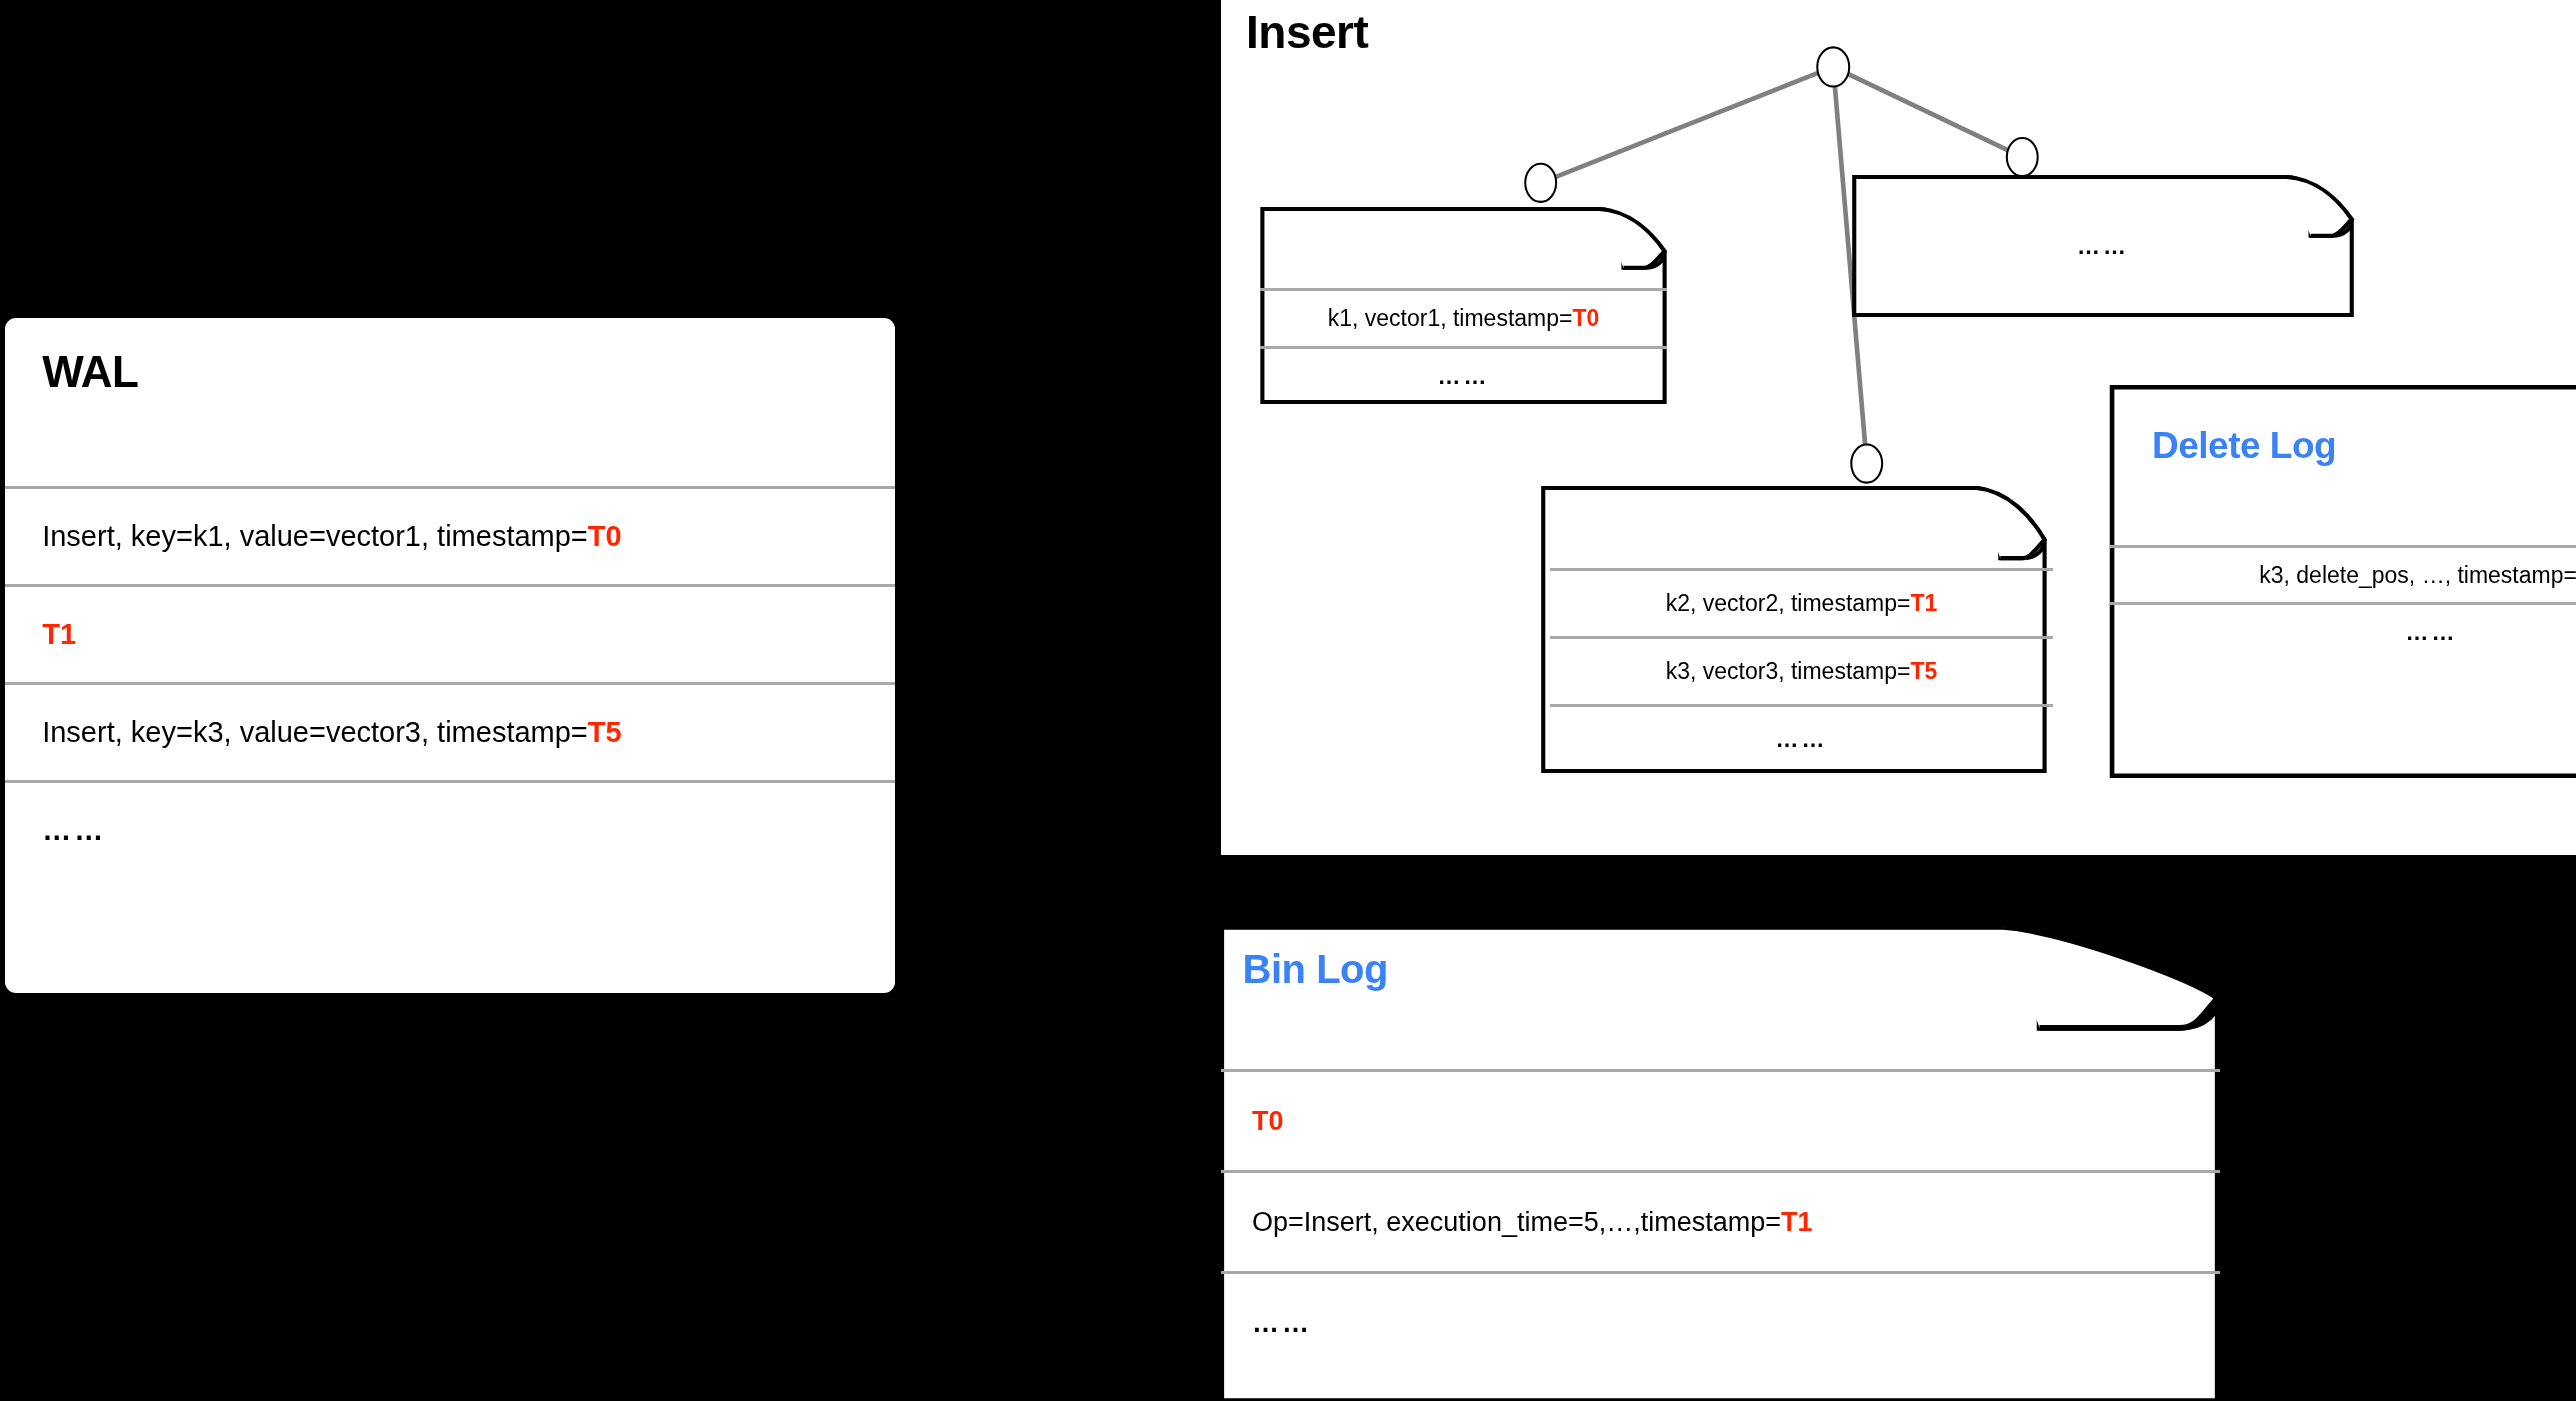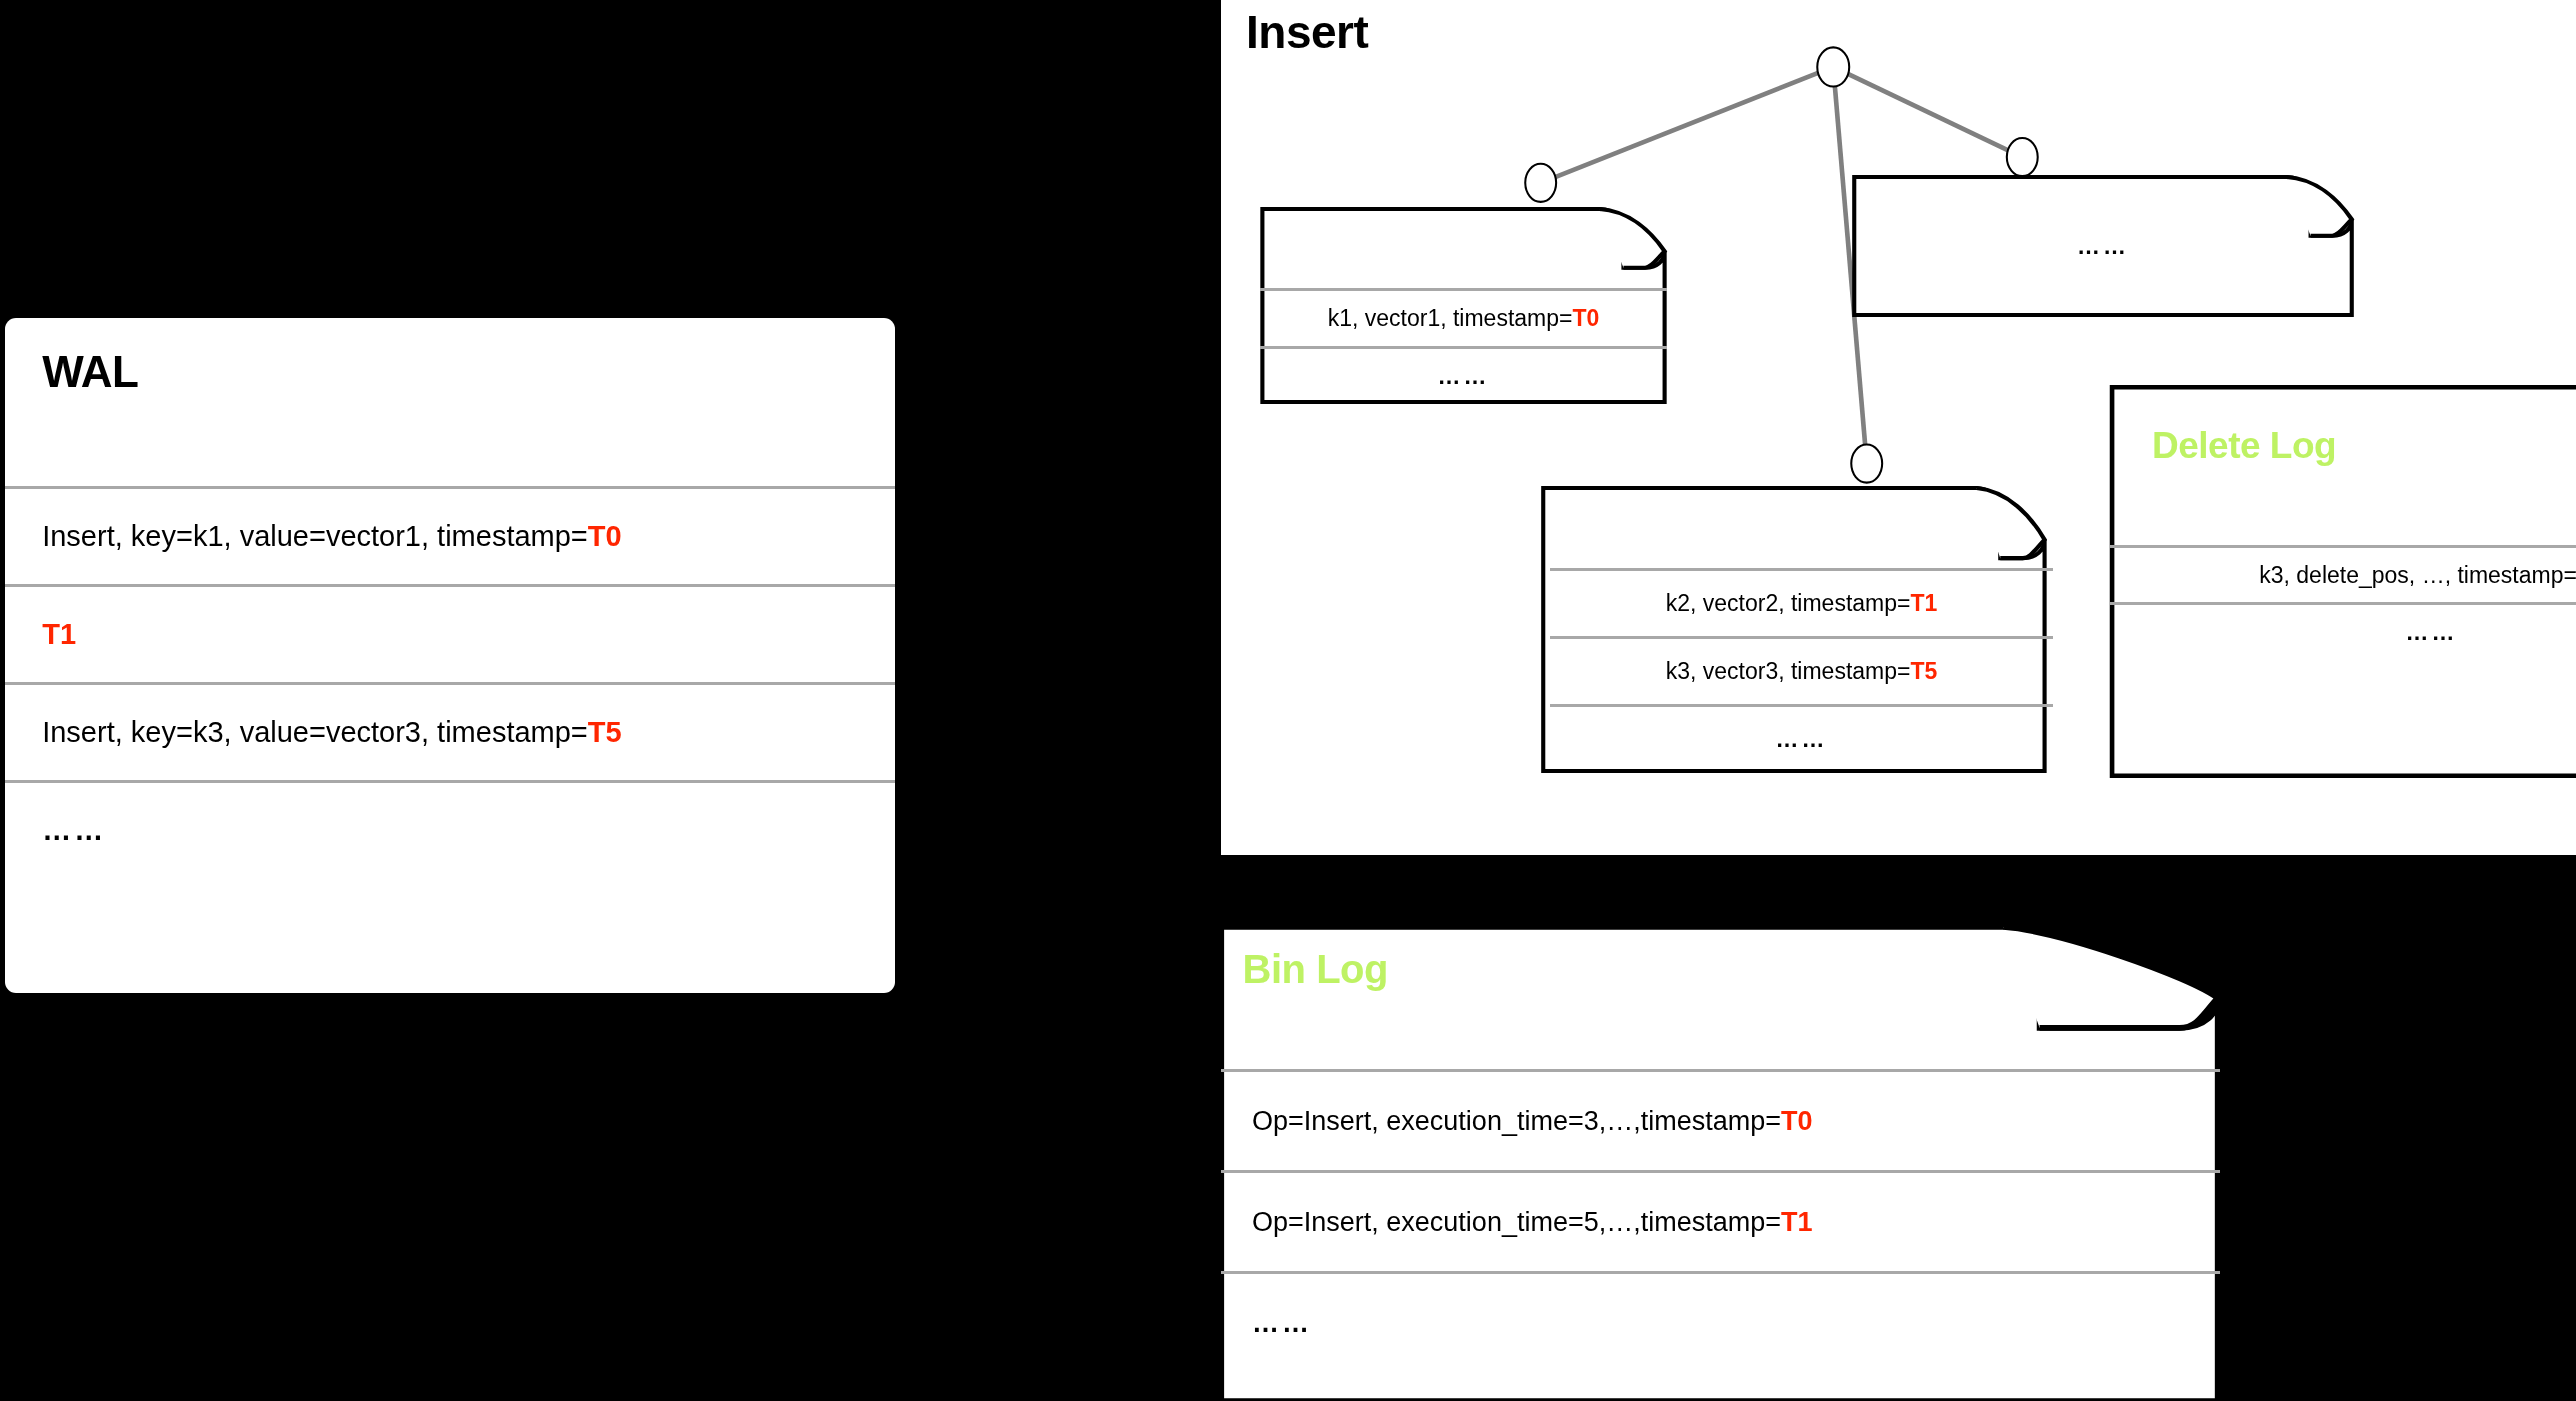--- a/index.html
+++ b/index.html
@@ -53,21 +53,21 @@
   #index .card-title{
     position:absolute;left:25px;top:9.3px;font-size:46px;line-height:1;
   }
 
   
   .doc{position:absolute;}
   .doc svg{position:absolute;left:0;top:0;overflow:visible;}
   .doc .content{position:absolute;left:0;top:0;right:0;bottom:0;}
   .doc .doctitle{
     position:absolute;font-weight:bold;font-stretch:condensed;
-    letter-spacing:-0.5px;color:#bef264;white-space:nowrap;line-height:1;
+    letter-spacing:-0.5px;color:#3b82f6;white-space:nowrap;line-height:1;
   }
   .doc .rowlist{position:absolute;left:0;right:0;}
   .doc .row{padding-left:0;justify-content:center;}
 
   
   #seg-k1{left:1260px;top:207px;width:407px;height:197px;}
   #seg-k1 .rowlist{top:81px;}
   #seg-k1 .row{height:58px;font-size:23px;}
 
   
@@ -214,21 +214,20 @@
 
   <div class="doc" id="bin-log">
     <svg viewBox="0 0 1940 921" width="999" height="474">
       <path d="M0 0 H1520 C1580 0 1590 62 1590 106 V196 H1862 C1912 196 1936 168 1936 138 V921 H0 Z" fill="#fff" stroke="#000" stroke-width="11"></path>
       <path d="M1520 0 C1628 8 1880 96 1936 138 C1908 168 1896 196 1862 196 H1590" fill="#fff" stroke="#000" stroke-width="11"></path>
     </svg>
     <div class="content">
       <div class="doctitle">Bin Log</div>
       <div class="rowlist">
         <div class="row">
-          <span class="txt">Op=Insert, execution_time=3,…,timestamp=</span>
             <span class="ts">T0</span>
         </div>
         <div class="row">
           <span class="txt">Op=Insert, execution_time=5,…,timestamp=</span>
             <span class="ts">T1</span>
         </div>
         <div class="row">
           <span class="txt dots">……</span>
         </div>
       </div>

